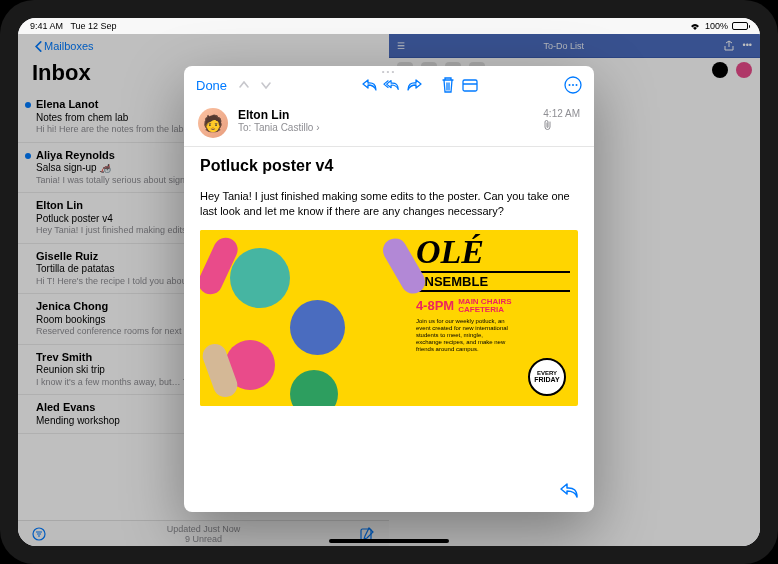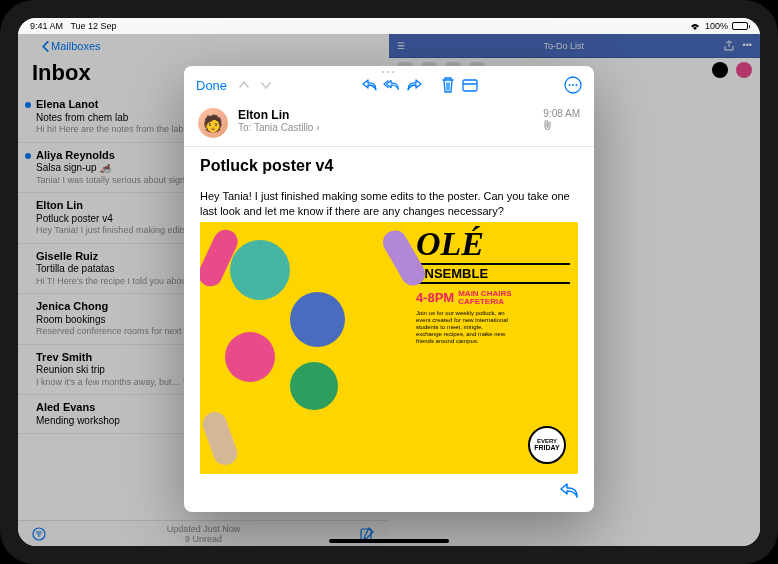--- a/index.html
+++ b/index.html
@@ -62,21 +62,21 @@
       position: absolute;
       top: 16px;
       right: 0;
       width: 50%;
       bottom: 0;
       background: #fff;
       filter: brightness(0.75);
     }
     
     .mail-nav {
-      padding: 6px 23px;
+      padding: 6px 16px;
       font-size: 11px;
       color: #007aff;
       display: flex;
       align-items: center;
       gap: 2px;
     }
     .mail-title {
       font-size: 22px;
       font-weight: 700;
       padding: 2px 14px 6px;
@@ -229,24 +229,24 @@
       flex: 1;
       overflow: auto;
       font-size: 11px;
       color: #000;
     }
     .email-subject-line {
       font-size: 16px;
       font-weight: 700;
       margin-bottom: 14px;
     }
-    .email-text { font-size: 11px; line-height: 1.4; margin-bottom: 2px; }
+    .email-text { font-size: 11px; line-height: 1.4; margin-bottom: 10px; }
     .poster {
       width: 100%;
-      height: 252px;
+      height: 176px;
       background: #ffd500;
       border-radius: 2px;
       display: flex;
       position: relative;
       overflow: hidden;
     }
     .poster-left {
       width: 55%;
       position: relative;
       background: #ffd500;
@@ -523,21 +523,21 @@
         <div class="avatar">🧑</div>
         <div class="email-meta">
           <div class="email-from">Elton Lin</div>
           <div class="email-to">
             <span>To:</span>
             <a>Tania Castillo</a>
             <span>›</span>
           </div>
         </div>
         <div class="email-time">
-          <div>9:08 AM</div>
+          <div>4:12 AM</div>
           <div class="attach">
             <svg width="10" height="12" viewBox="0 0 10 12">
                 <path d="M7 3v5a2.5 2.5 0 0 1-5 0V3a1.5 1.5 0 0 1 3 0v5a.5.5 0 0 1-1 0V4" stroke="#8e8e93" stroke-width="1" fill="none" stroke-linecap="round"></path>
               </svg>
           </div>
         </div>
       </div>
 
       <div class="email-body">
         <div class="email-subject-line">Potluck poster v4</div>

